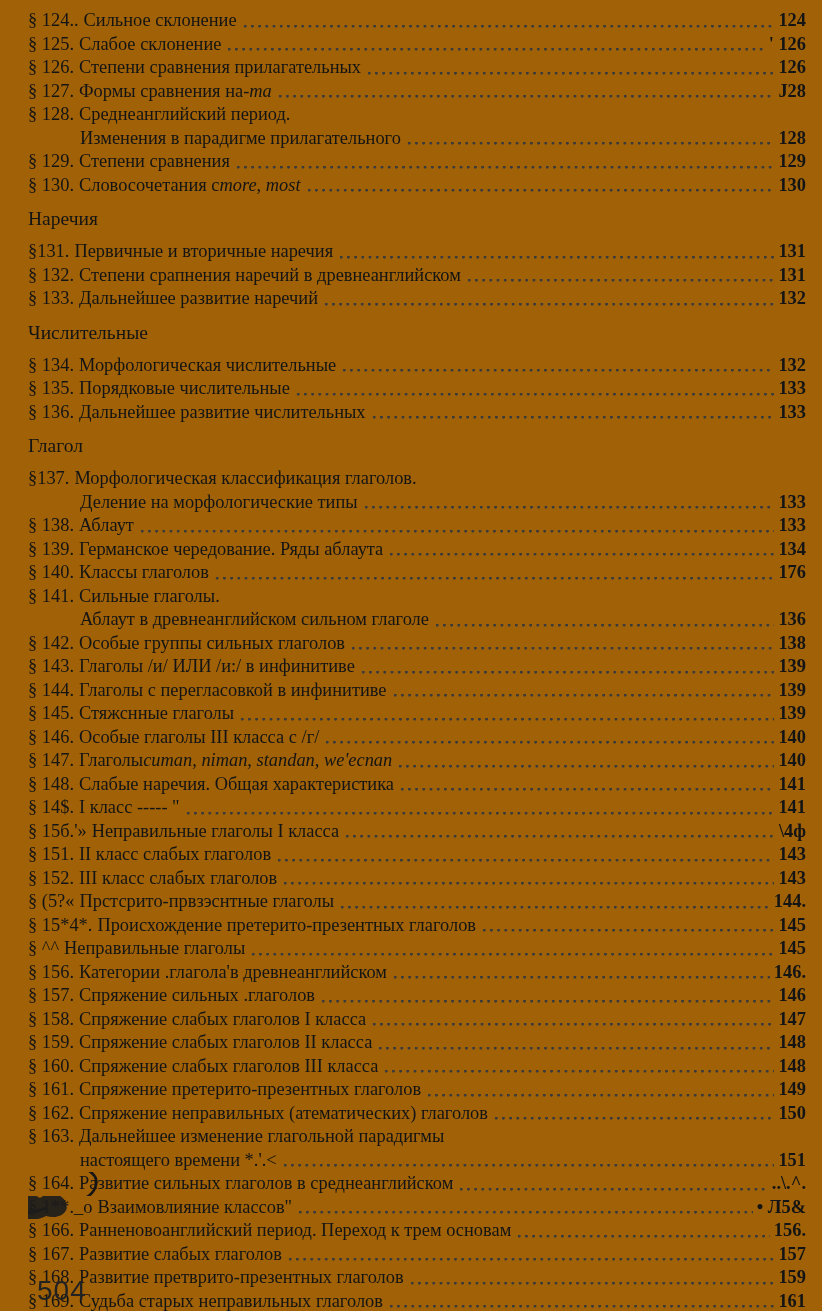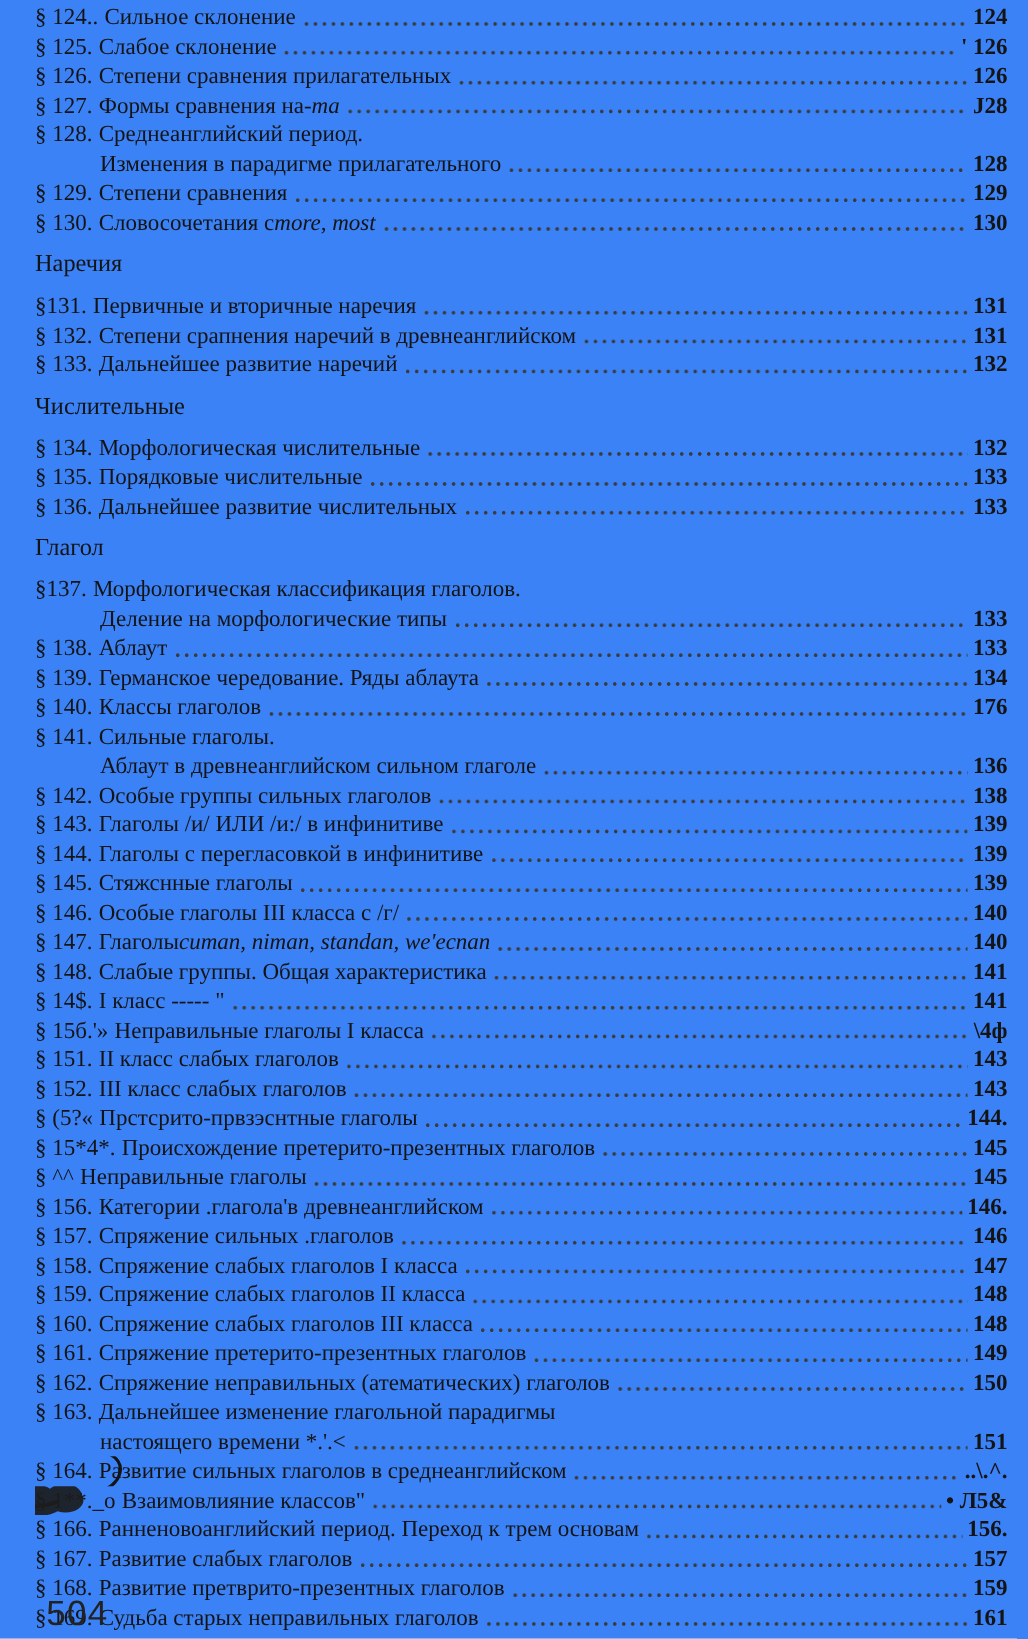--- a/index.html
+++ b/index.html
@@ -1,22 +1,22 @@
 <!DOCTYPE html>
 <html><head>
 <meta charset="utf-8">
 <style>
   html, body { margin: 0; padding: 0; background: #ffffff; }
   .page {
     width: 822px;
     height: 1311px;
     box-sizing: border-box;
-    padding: 2px 16px 0 28px;
+    padding: 9px 16px 0 28px;
     position: relative;
-    background: #3b82f6;
+    background: #a16207;
     font-family: "Liberation Serif", serif;
     color: #141414;
     overflow: hidden;
   }
   .toc-row {
     display: flex;
     align-items: baseline;
     font-size: 18.4px;
     line-height: 23.5px;
     white-space: nowrap;
@@ -272,21 +272,21 @@
       <div class="toc-row">
     <span class="num">§ 147.</span>
     <span class="title-pre">Глаголы </span>
     <i class="title-italic">cuman, niman, standan, we'ecnan</i>
     <span class="title-post"></span>
     <span class="leader"></span>
     <span class="pagenum">140</span>
   </div>
       <div class="toc-row">
     <span class="num">§ 148.</span>
-    <span class="title-pre">Слабые группы. Общая характеристика</span>
+    <span class="title-pre">Слабые наречия. Общая характеристика</span>
     <i class="title-italic"></i>
     <span class="title-post"></span>
     <span class="leader"></span>
     <span class="pagenum">141</span>
   </div>
       <div class="toc-row">
     <span class="num">§ 14$.</span>
     <span class="title-pre">I класс  ----- "</span>
     <i class="title-italic"></i>
     <span class="title-post"></span>

